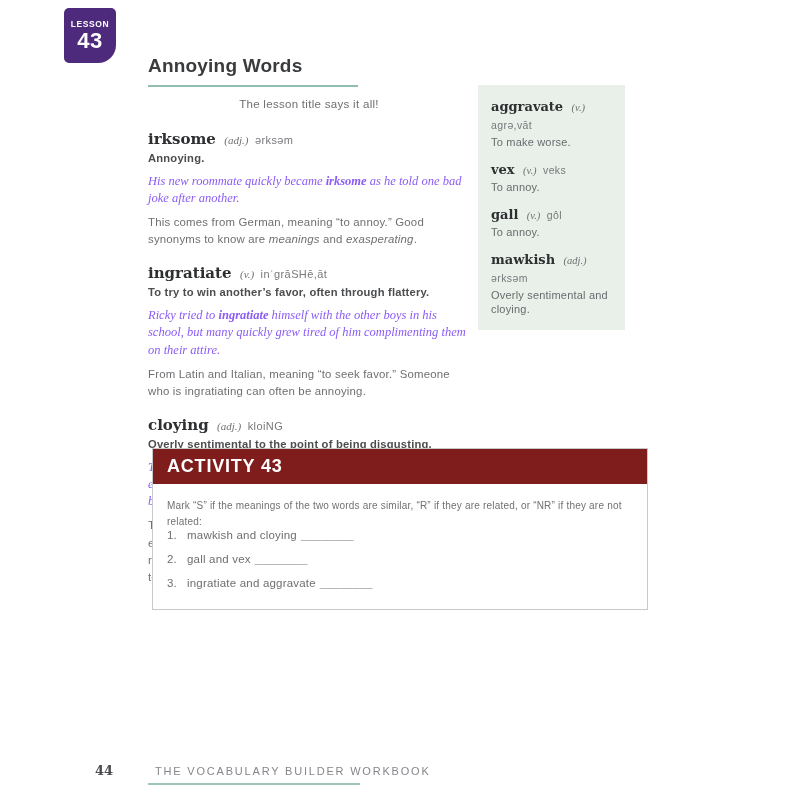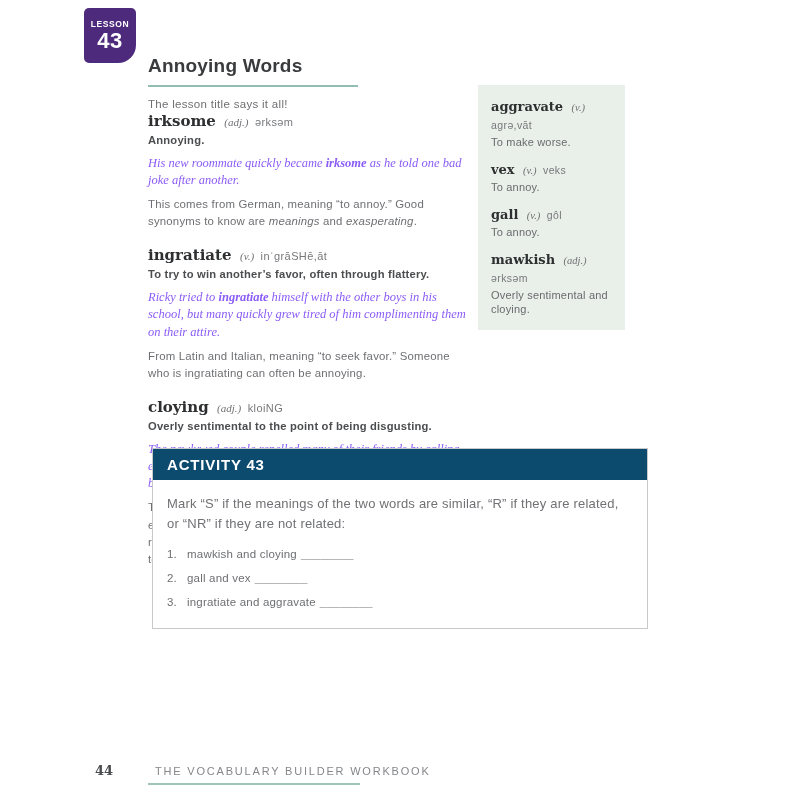--- a/index.html
+++ b/index.html
@@ -9,21 +9,21 @@
     width: 800px;
     height: 800px;
     background: #ffffff;
     font-family: "Liberation Sans", sans-serif;
     overflow: hidden;
   }
 
   
   .lesson-badge {
     position: absolute;
-    left: 84px; top: 8px;
+    left: 64px; top: 8px;
     width: 52px; height: 55px;
     background: #4e2a7d;
     border-radius: 5px 5px 18px 5px;
     color: #ffffff;
     display: flex; flex-direction: column;
     align-items: center; justify-content: center;
     padding-top: 2px;
   }
   .lesson-badge .badge-label {
     font-size: 8.5px; font-weight: 700; letter-spacing: 0.6px; line-height: 1;
@@ -46,21 +46,22 @@
   }
   .title-rule {
     width: 210px; height: 2px;
     background: #93bdb2;
     margin: 8px 0 11px 0;
   }
   .intro-text {
     font-size: 11.5px;
     color: #6e6f72;
     letter-spacing: 0.3px;
-    margin-bottom: 2px;
+    margin-bottom: 20px;
+    text-align: center;
   }
 
   .entry { margin-bottom: 16px; }
   .headword-line { margin-bottom: 3px; }
   .headword {
     font-family: "DejaVu Serif", serif;
     font-weight: 700;
     font-size: 15px;
     color: #2e2f31;
     margin-top: 12px;
@@ -125,34 +126,33 @@
 
   
   .activity-box {
     position: absolute;
     left: 152px; top: 448px;
     width: 496px;
     border: 1px solid #c8c9cb;
     background: #ffffff;
   }
   .activity-header {
-    background: #0c4a6e;
+    background: #7f1d1d;
     color: #ffffff;
-    font-size: 15px;
+    font-size: 18px;
     font-weight: 700;
     letter-spacing: 0.8px;
     padding: 7px 0 7px 14px;
   }
   .activity-body { padding: 14px 18px 20px 14px; }
   .activity-instructions {
-    font-size: 13px;
+    font-size: 10px;
     color: #707174;
     letter-spacing: 0.2px;
     line-height: 1.55;
-    margin-bottom: 14px;
   }
   .activity-item {
     display: flex;
     font-size: 11.5px;
     color: #6e6f72;
     letter-spacing: 0.2px;
     margin-bottom: 12px;
   }
   .activity-item:last-child { margin-bottom: 0; }
   .activity-item .item-number { width: 20px; flex: 0 0 20px; }

